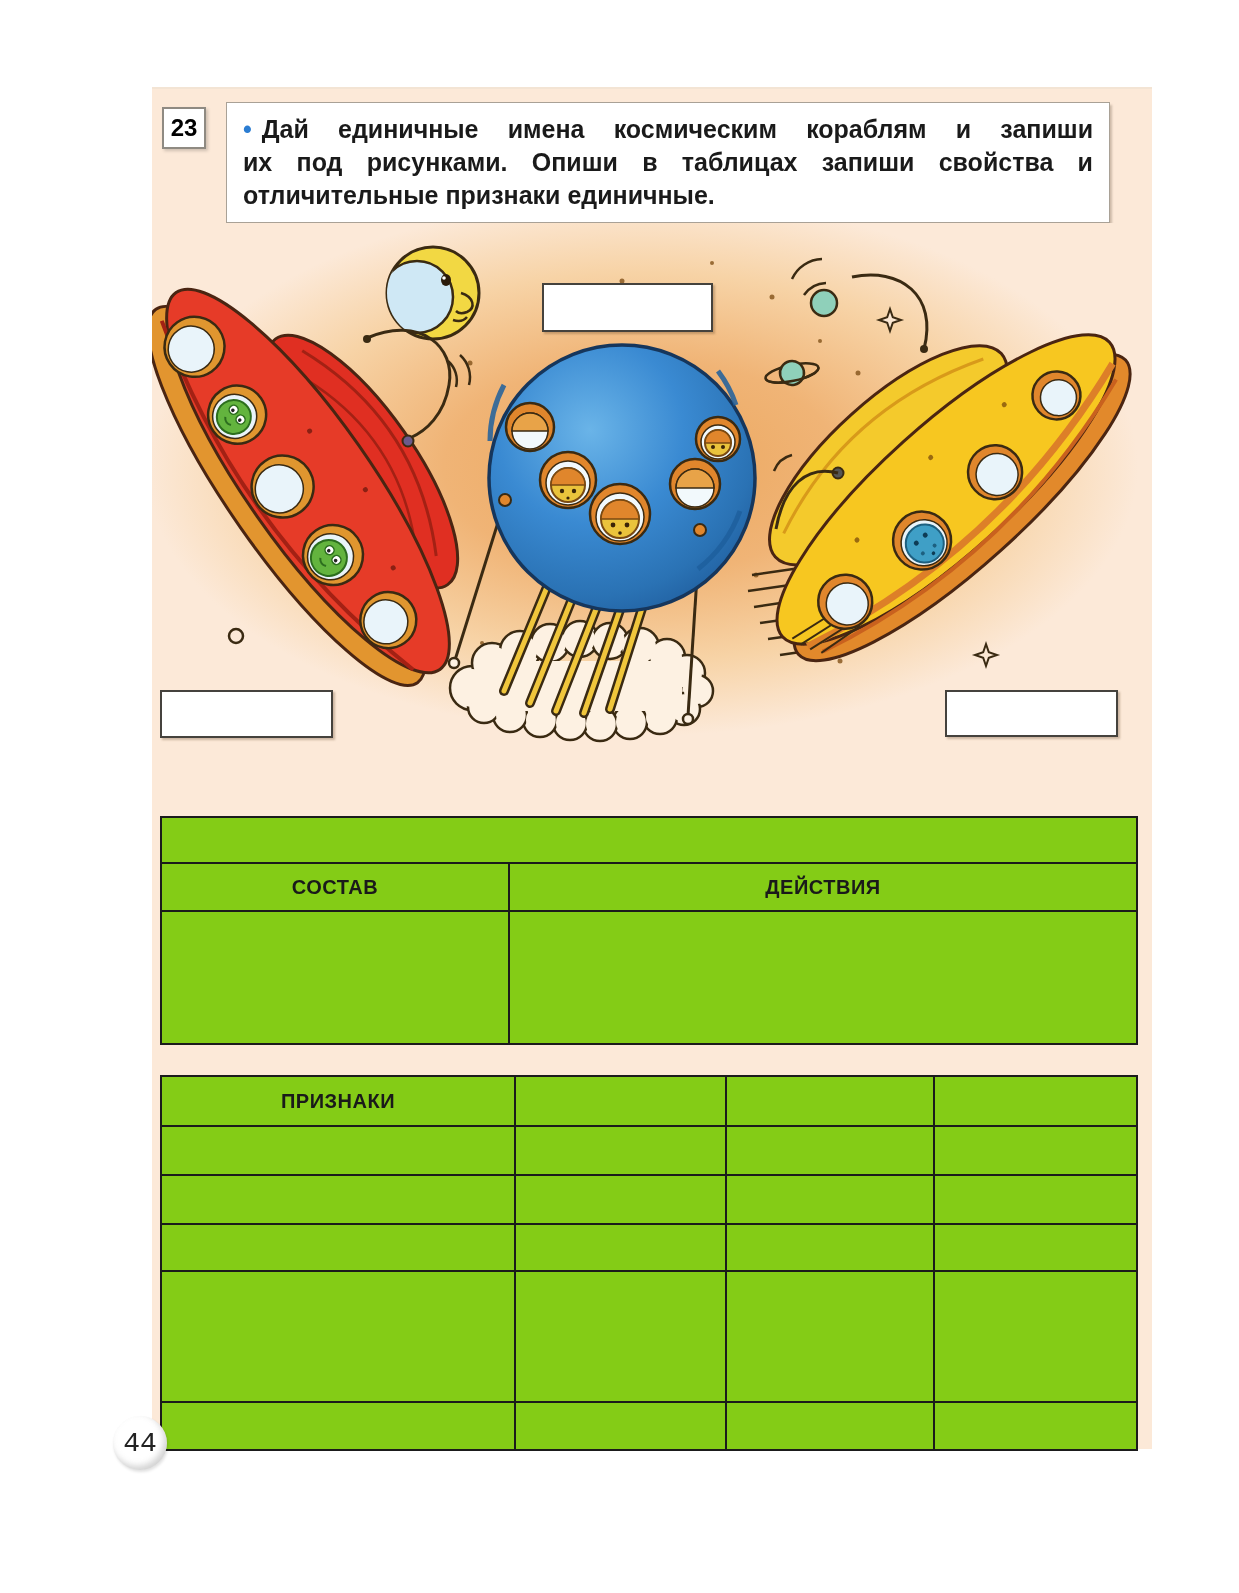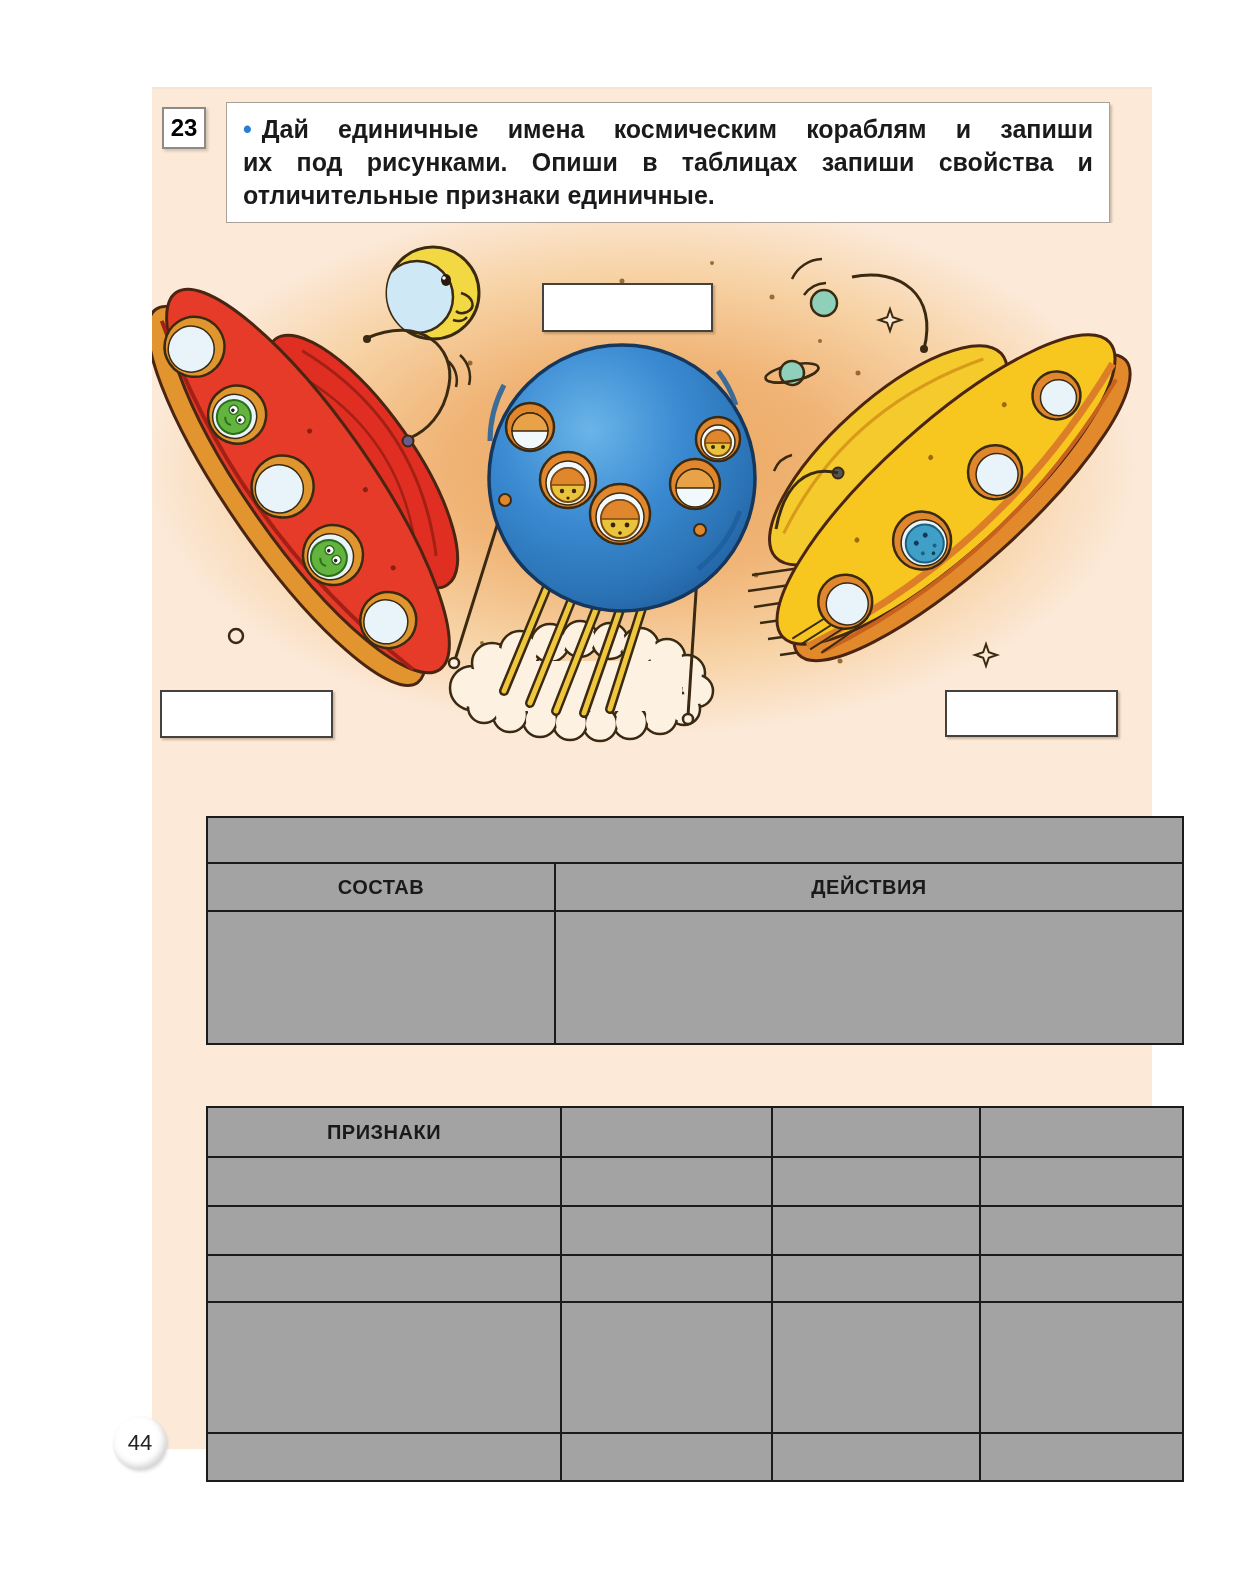--- a/index.html
+++ b/index.html
@@ -24,31 +24,31 @@
   
   .scene{position:absolute;left:152px;top:223px;width:1000px;height:542px;}
   
   .name-box{position:absolute;background:#ffffff;border:2px solid #45423d;
             box-shadow:2px 2px 2px rgba(90,60,30,.3);box-sizing:border-box;
             font-size:22px;color:#222;padding:4px 8px;}
   .nb-top{left:542px;top:283px;width:171px;height:49px;}
   .nb-left{left:160px;top:690px;width:173px;height:48px;}
   .nb-right{left:945px;top:690px;width:173px;height:47px;}
   
-  table.wk{position:absolute;border-collapse:collapse;table-layout:fixed;background:#a3a3a3;margin-left:46px;}
+  table.wk{position:absolute;border-collapse:collapse;table-layout:fixed;background:#84cc16;}
   table.wk td{border:2px solid #1b1b1b;padding:0;vertical-align:middle;
               font-size:20px;font-weight:bold;letter-spacing:.5px;color:#1a1a1a;text-align:center;}
   #table1{left:160px;top:816px;width:976px;}
-  #table2{left:160px;top:1106px;width:976px;}
+  #table2{left:160px;top:1075px;width:976px;}
   
   .page-num{position:absolute;left:113px;top:1416px;width:54px;height:54px;border-radius:50%;
             background:#ffffff;
             box-shadow:inset -3px -4px 6px rgba(140,140,140,.38), 1px 2px 3px rgba(0,0,0,.12);
             display:flex;align-items:center;justify-content:center;
-            font-size:22px;color:#222;}
+            font-size:28px;color:#222;font-family:Liberation Mono, monospace;}
 </style>
 </head>
 <body>
 
 <div id="canvas">
 
   <div class="page-bg"></div>
 
   <div class="task-num">
     <span>23</span>

